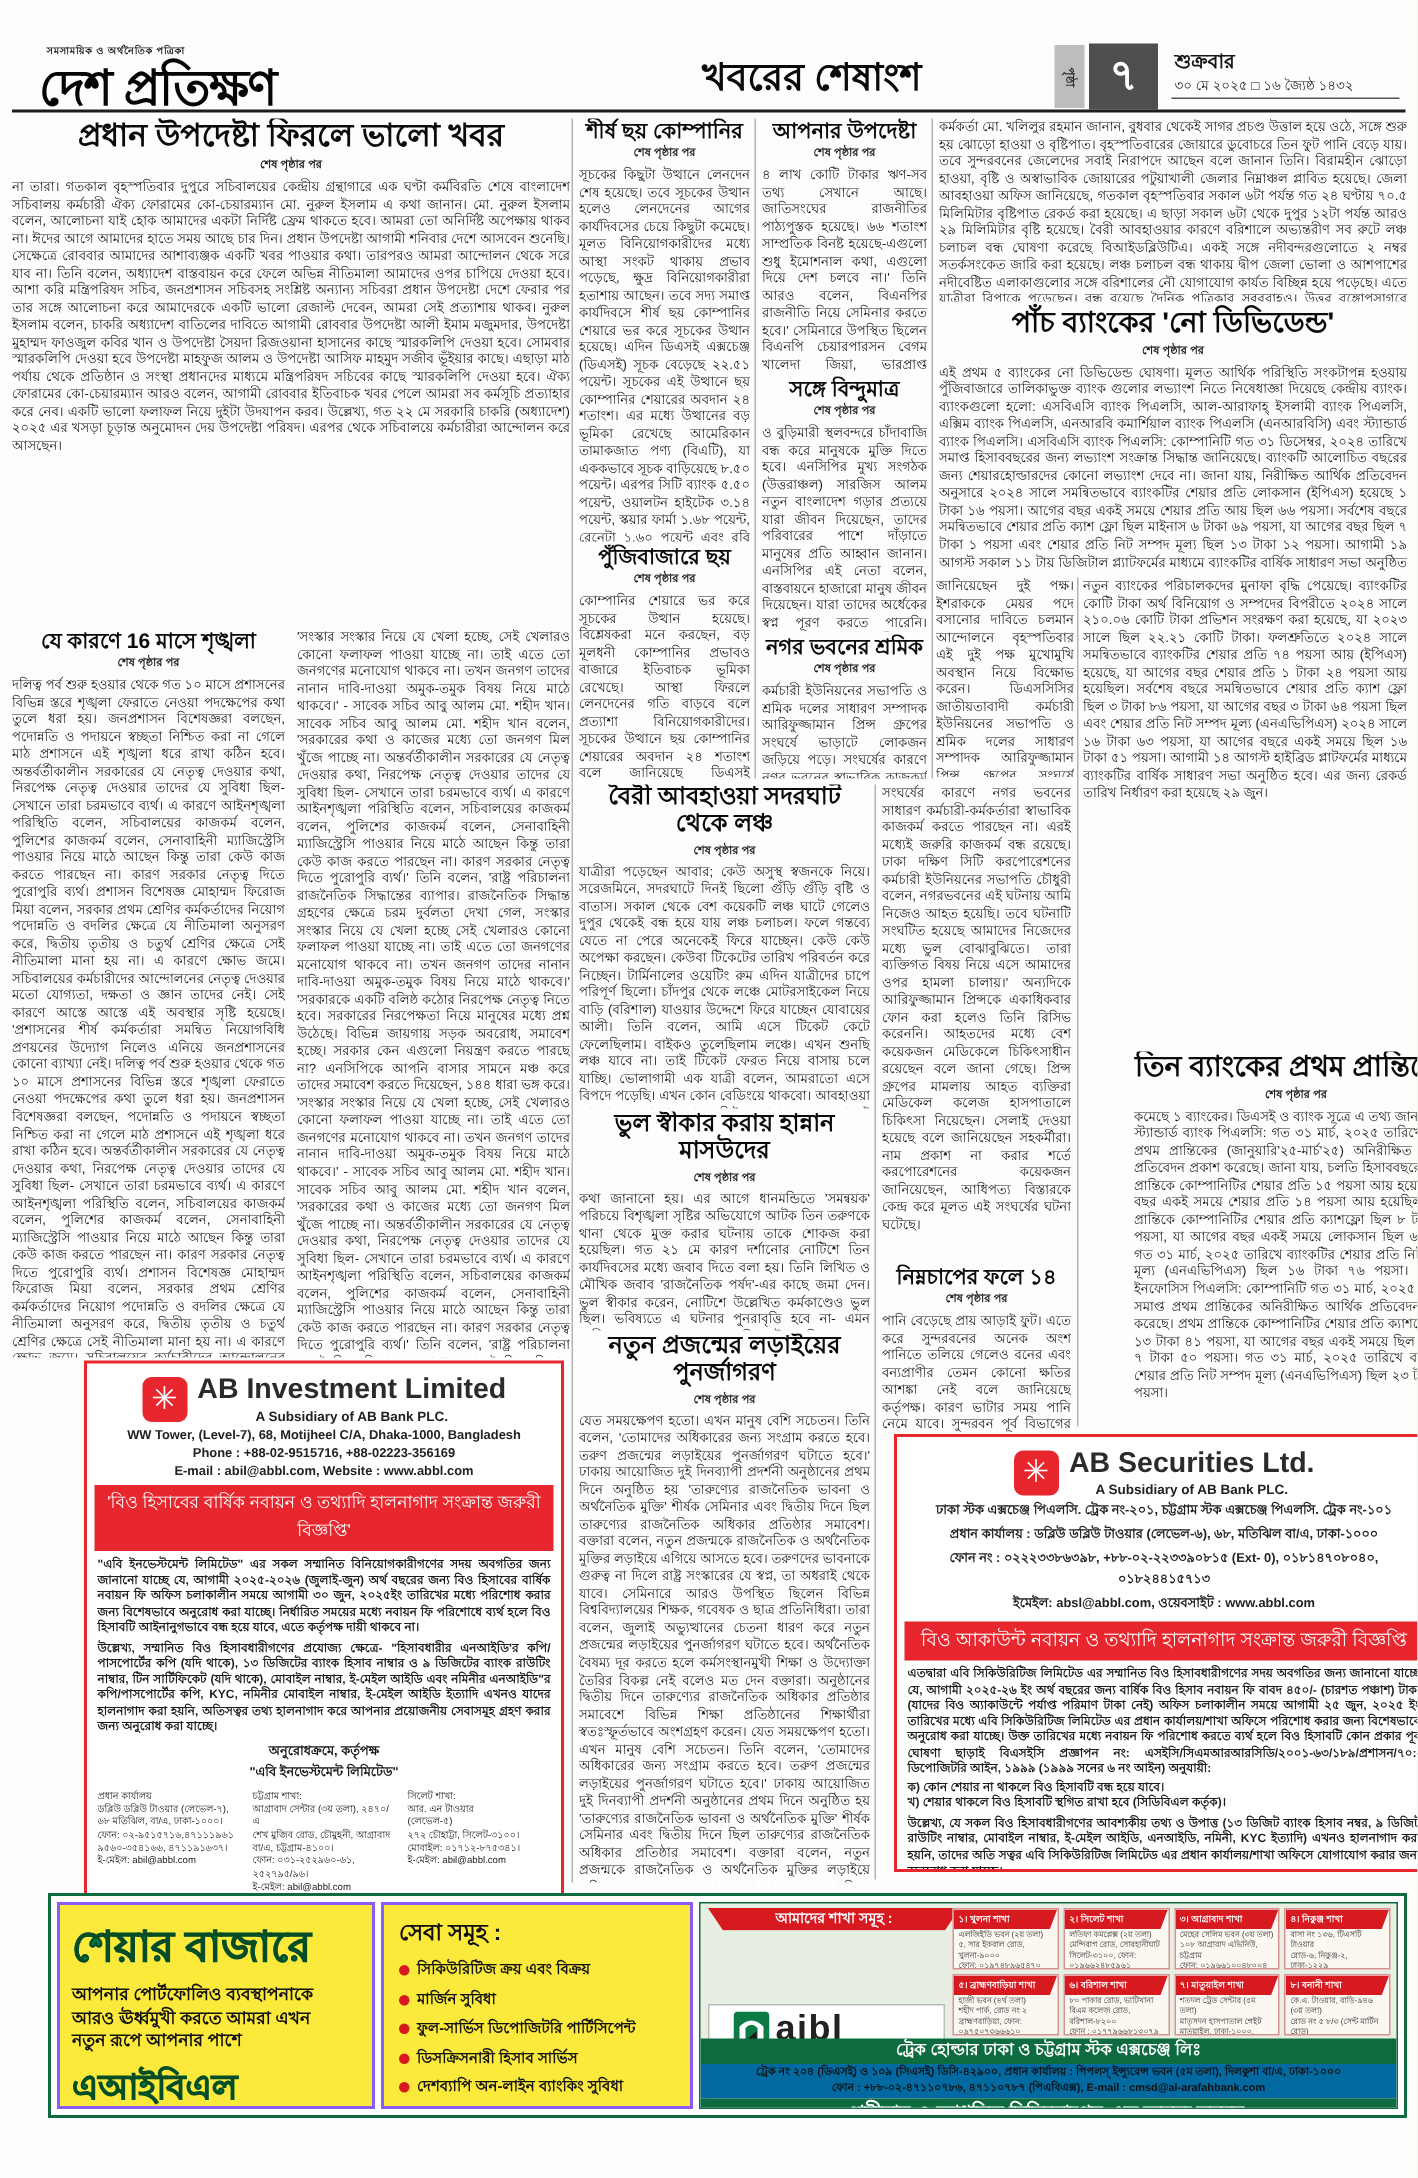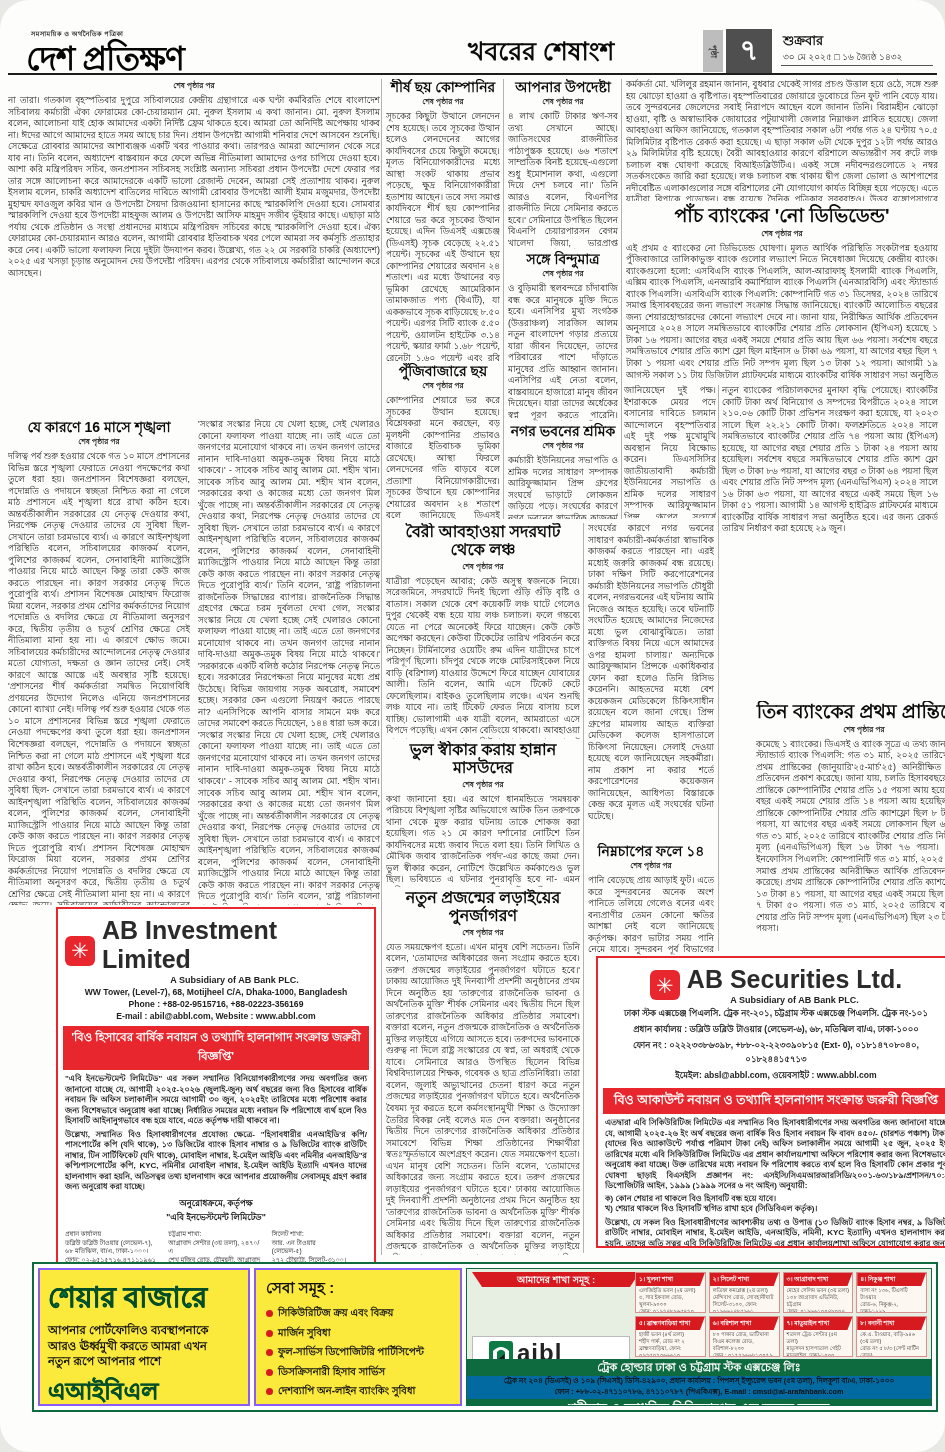--- a/index.html
+++ b/index.html
@@ -1,17 +1,17 @@
 <!DOCTYPE html>
 <html lang="bn"><head>
 <meta charset="utf-8">
 <style>
   html,body{margin:0;padding:0;background:#e8e8e4;}
   #page{position:relative;width:945px;height:1452px;background:#fdfdfb;margin:0 auto;
-        font-family:"Liberation Sans","DejaVu Sans",sans-serif;color:#161616;overflow:hidden;border-radius:29px;}
+        font-family:"Liberation Sans","DejaVu Sans",sans-serif;color:#161616;overflow:hidden;}
   
   .tagline{position:absolute;left:31px;top:29px;font-size:6.5px;font-weight:bold;color:#222;letter-spacing:.5px;}
   .masthead{position:absolute;left:26px;top:33px;font-size:33px;font-weight:800;color:#050505;letter-spacing:-1px;}
   .sec-title{position:absolute;left:468px;top:32px;font-size:25px;font-weight:800;color:#0a0a0a;}
   .pg-label{position:absolute;left:703px;top:30px;width:20px;height:42px;background:#bdbdbd;
             display:flex;align-items:center;justify-content:center;}
   .pg-label span{writing-mode:vertical-rl;font-size:8px;font-weight:bold;color:#333;}
   .pg-num{position:absolute;left:726px;top:29px;width:46px;height:44px;background:#4f4f4f;
           display:flex;align-items:center;justify-content:center;color:#fff;font-size:29px;font-weight:bold;}
   .day{position:absolute;left:783px;top:31px;font-size:13px;font-weight:800;}
@@ -26,24 +26,24 @@
   .h-md{font-size:16px;}
   .h-sm{font-size:14px;}
   .cont{text-align:center;font-size:7.5px;font-weight:bold;color:#222;margin:1px 0 3px 0;}
   .bd{font-size:8.8px;line-height:1.31;text-align:justify;color:#1a1a1a;}
   .vrule{position:absolute;width:1px;background:#b3b3b3;}
   
   .abad{position:absolute;background:#fff;border:2px solid #e8262d;padding:5px 7px;overflow:hidden;}
   .ab-head{display:flex;align-items:center;justify-content:center;gap:7px;margin-top:2px;}
   .ab-logo{width:30px;height:30px;border-radius:6px;background:#e8262d;display:flex;align-items:center;justify-content:center;
            color:#fff;font-size:21px;line-height:1;flex:0 0 auto;}
-  .ab-name{font-size:25px;font-weight:bold;color:#2b2b2b;}
+  .ab-name{font-size:19px;font-weight:bold;color:#2b2b2b;}
   .ab-sub{text-align:center;font-size:9px;font-weight:bold;color:#222;margin-top:1px;}
   .ab-line{text-align:center;font-size:8.6px;font-weight:bold;color:#222;margin-top:2px;}
-  .ab-banner{background:#e8262d;color:#fff;text-align:center;font-weight:700;margin:5px -2px 4px -2px;padding:3px 2px;}
+  .ab-banner{background:#e8262d;color:#fff;text-align:center;font-weight:400;margin:5px -2px 4px -2px;padding:3px 2px;}
   .ab-para{font-size:8px;line-height:1.32;text-align:justify;color:#1d1d1d;font-weight:600;margin-top:3px;}
   .ab-sign{text-align:center;font-size:8.6px;font-weight:800;margin-top:4px;}
   .ab-offices{display:flex;gap:8px;margin-top:5px;}
   .ab-office{flex:1;font-size:6.4px;line-height:1.35;color:#222;white-space:pre-line;}
   
   .strip{position:absolute;left:32px;top:1262px;width:906px;height:150px;border:2px solid #0d6b3f;
          background:#fff;display:flex;gap:4px;padding:4px;box-sizing:border-box;overflow:hidden;}
   .yel{background:#fbe93b;border:2px solid #8b5cf6;box-sizing:border-box;overflow:hidden;}
   .share-p{width:212px;padding:6px 8px;}
   .share-title{font-size:28px;font-weight:800;color:#067a3e;-webkit-text-stroke:.6px #044d27;}
@@ -93,20 +93,21 @@
   <div class="date-rule"></div>
   <div class="head-rule"></div>
 
   <div class="vrule" style="left:381px;top:79px;height:1176px;"></div>
   <div class="vrule" style="left:503px;top:79px;height:440px;"></div>
   <div class="vrule" style="left:621px;top:79px;height:440px;"></div>
   <div class="vrule" style="left:583px;top:523px;height:730px;"></div>
   <div class="vrule" style="left:718px;top:385px;height:566px;"></div>
 
   <div class="art" style="left:8px;top:79px;width:372px;height:338px;">
+    <h2 class="h-xl">প্রধান উপদেষ্টা ফিরলে ভালো খবর</h2>
     <div class="cont">শেষ পৃষ্ঠার পর</div>
     <div class="bd">না তারা। গতকাল বৃহস্পতিবার দুপুরে সচিবালয়ের কেন্দ্রীয় গ্রন্থাগারে এক ঘণ্টা কর্মবিরতি শেষে বাংলাদেশ সচিবালয় কর্মচারী ঐক্য ফোরামের কো-চেয়ারম্যান মো. নুরুল ইসলাম এ কথা জানান। মো. নুরুল ইসলাম বলেন, আলোচনা যাই হোক আমাদের একটা নির্দিষ্ট ফ্রেম থাকতে হবে। আমরা তো অনির্দিষ্ট অপেক্ষায় থাকব না। ঈদের আগে আমাদের হাতে সময় আছে চার দিন। প্রধান উপদেষ্টা আগামী শনিবার দেশে আসবেন শুনেছি। সেক্ষেত্রে রোববার আমাদের আশাব্যঞ্জক একটি খবর পাওয়ার কথা। তারপরও আমরা আন্দোলন থেকে সরে যাব না। তিনি বলেন, অধ্যাদেশ বাস্তবায়ন করে ফেলে অভিন্ন নীতিমালা আমাদের ওপর চাপিয়ে দেওয়া হবে। আশা করি মন্ত্রিপরিষদ সচিব, জনপ্রশাসন সচিবসহ সংশ্লিষ্ট অন্যান্য সচিবরা প্রধান উপদেষ্টা দেশে ফেরার পর তার সঙ্গে আলোচনা করে আমাদেরকে একটি ভালো রেজাল্ট দেবেন, আমরা সেই প্রত্যাশায় থাকব। নুরুল ইসলাম বলেন, চাকরি অধ্যাদেশ বাতিলের দাবিতে আগামী রোববার উপদেষ্টা আলী ইমাম মজুমদার, উপদেষ্টা মুহাম্মদ ফাওজুল কবির খান ও উপদেষ্টা সৈয়দা রিজওয়ানা হাসানের কাছে স্মারকলিপি দেওয়া হবে। সোমবার স্মারকলিপি দেওয়া হবে উপদেষ্টা মাহফুজ আলম ও উপদেষ্টা আসিফ মাহমুদ সজীব ভূঁইয়ার কাছে। এছাড়া মাঠ পর্যায় থেকে প্রতিষ্ঠান ও সংস্থা প্রধানদের মাধ্যমে মন্ত্রিপরিষদ সচিবের কাছে স্মারকলিপি দেওয়া হবে। ঐক্য ফোরামের কো-চেয়ারম্যান আরও বলেন, আগামী রোববার ইতিবাচক খবর পেলে আমরা সব কর্মসূচি প্রত্যাহার করে নেব। একটি ভালো ফলাফল নিয়ে দুইটা উদযাপন করব। উল্লেখ্য, গত ২২ মে সরকারি চাকরি (অধ্যাদেশ) ২০২৫ এর খসড়া চূড়ান্ত অনুমোদন দেয় উপদেষ্টা পরিষদ। এরপর থেকে সচিবালয়ে কর্মচারীরা আন্দোলন করে আসছেন।</div>
   </div>
 
   <div class="art" style="left:8px;top:419px;width:182px;height:486px;">
     <h2 class="h-sm">যে কারণে 16 মাসে শৃঙ্খলা</h2>
     <div class="cont">শেষ পৃষ্ঠার পর</div>
     <div class="bd">দলিত্ব পর্ব শুরু হওয়ার থেকে গত ১০ মাসে প্রশাসনের বিভিন্ন স্তরে শৃঙ্খলা ফেরাতে নেওয়া পদক্ষেপের কথা তুলে ধরা হয়। জনপ্রশাসন বিশেষজ্ঞরা বলছেন, পদোন্নতি ও পদায়নে স্বচ্ছতা নিশ্চিত করা না গেলে মাঠ প্রশাসনে এই শৃঙ্খলা ধরে রাখা কঠিন হবে। অন্তর্বর্তীকালীন সরকারের যে নেতৃত্ব দেওয়ার কথা, নিরপেক্ষ নেতৃত্ব দেওয়ার তাদের যে সুবিধা ছিল- সেখানে তারা চরমভাবে ব্যর্থ। এ কারণে আইনশৃঙ্খলা পরিস্থিতি বলেন, সচিবালয়ের কাজকর্ম বলেন, পুলিশের কাজকর্ম বলেন, সেনাবাহিনী ম্যাজিস্ট্রেসি পাওয়ার নিয়ে মাঠে আছেন কিন্তু তারা কেউ কাজ করতে পারছেন না। কারণ সরকার নেতৃত্ব দিতে পুরোপুরি ব্যর্থ। প্রশাসন বিশেষজ্ঞ মোহাম্মদ ফিরোজ মিয়া বলেন, সরকার প্রথম শ্রেণির কর্মকর্তাদের নিয়োগ পদোন্নতি ও বদলির ক্ষেত্রে যে নীতিমালা অনুসরণ করে, দ্বিতীয় তৃতীয় ও চতুর্থ শ্রেণির ক্ষেত্রে সেই নীতিমালা মানা হয় না। এ কারণে ক্ষোভ জমে। সচিবালয়ের কর্মচারীদের আন্দোলনের নেতৃত্ব দেওয়ার মতো যোগ্যতা, দক্ষতা ও জ্ঞান তাদের নেই। সেই কারণে আস্তে আস্তে এই অবস্থার সৃষ্টি হয়েছে। 'প্রশাসনের শীর্ষ কর্মকর্তারা সমন্বিত নিয়োগবিধি প্রণয়নের উদ্যোগ নিলেও এনিয়ে জনপ্রশাসনের কোনো ব্যাখ্যা নেই। দলিত্ব পর্ব শুরু হওয়ার থেকে গত ১০ মাসে প্রশাসনের বিভিন্ন স্তরে শৃঙ্খলা ফেরাতে নেওয়া পদক্ষেপের কথা তুলে ধরা হয়। জনপ্রশাসন বিশেষজ্ঞরা বলছেন, পদোন্নতি ও পদায়নে স্বচ্ছতা নিশ্চিত করা না গেলে মাঠ প্রশাসনে এই শৃঙ্খলা ধরে রাখা কঠিন হবে। অন্তর্বর্তীকালীন সরকারের যে নেতৃত্ব দেওয়ার কথা, নিরপেক্ষ নেতৃত্ব দেওয়ার তাদের যে সুবিধা ছিল- সেখানে তারা চরমভাবে ব্যর্থ। এ কারণে আইনশৃঙ্খলা পরিস্থিতি বলেন, সচিবালয়ের কাজকর্ম বলেন, পুলিশের কাজকর্ম বলেন, সেনাবাহিনী ম্যাজিস্ট্রেসি পাওয়ার নিয়ে মাঠে আছেন কিন্তু তারা কেউ কাজ করতে পারছেন না। কারণ সরকার নেতৃত্ব দিতে পুরোপুরি ব্যর্থ। প্রশাসন বিশেষজ্ঞ মোহাম্মদ ফিরোজ মিয়া বলেন, সরকার প্রথম শ্রেণির কর্মকর্তাদের নিয়োগ পদোন্নতি ও বদলির ক্ষেত্রে যে নীতিমালা অনুসরণ করে, দ্বিতীয় তৃতীয় ও চতুর্থ শ্রেণির ক্ষেত্রে সেই নীতিমালা মানা হয় না। এ কারণে ক্ষোভ জমে। সচিবালয়ের কর্মচারীদের আন্দোলনের নেতৃত্ব দেওয়ার মতো যোগ্যতা, দক্ষতা ও জ্ঞান তাদের নেই। সেই কারণে আস্তে আস্তে এই অবস্থার সৃষ্টি হয়েছে। 'প্রশাসনের শীর্ষ কর্মকর্তারা সমন্বিত নিয়োগবিধি প্রণয়নের উদ্যোগ নিলেও এনিয়ে জনপ্রশাসনের কোনো ব্যাখ্যা নেই।</div>
   </div>
 

